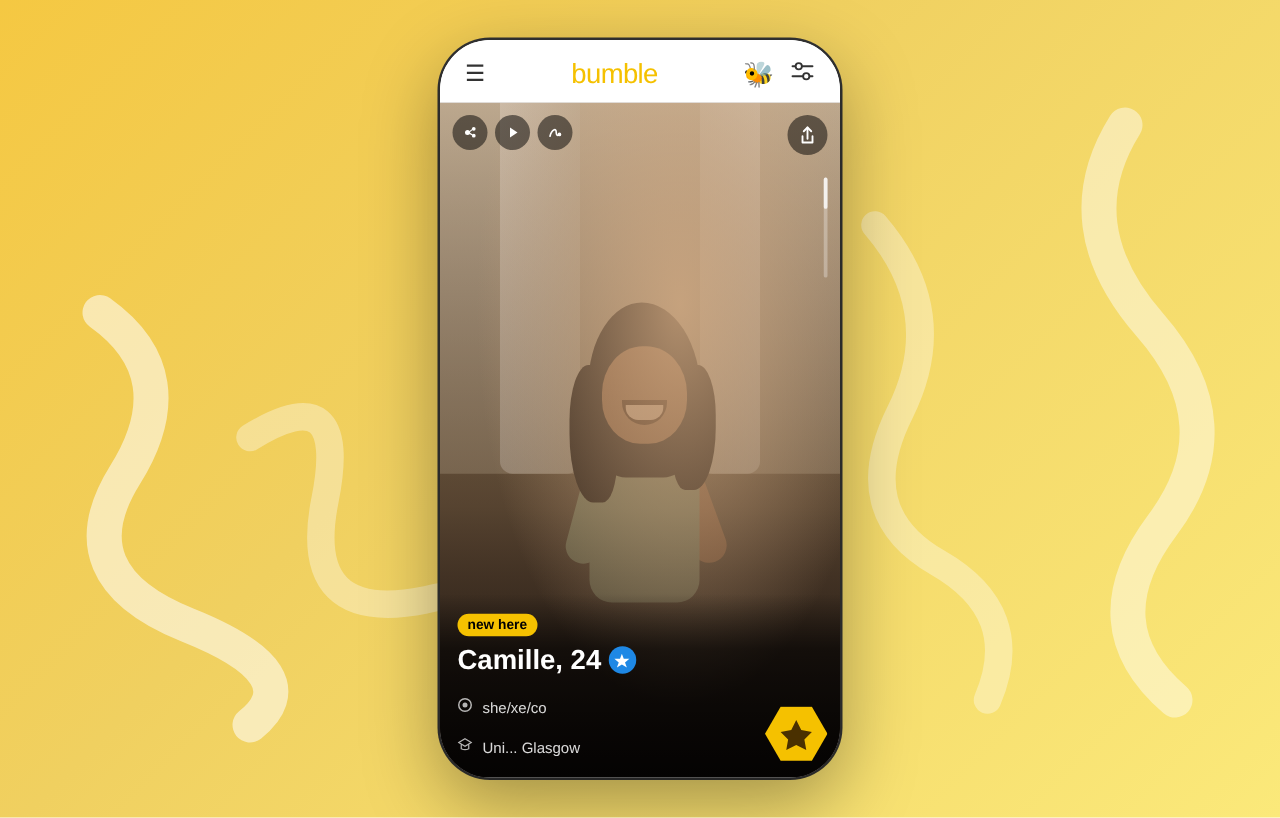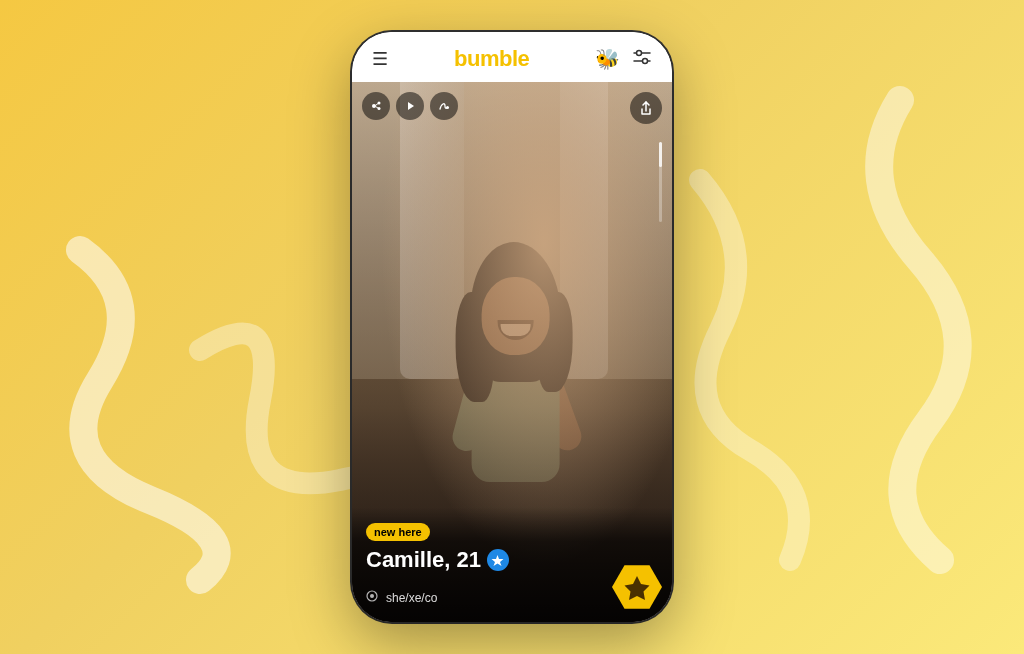--- a/index.html
+++ b/index.html
@@ -49,21 +49,21 @@
       flex-shrink: 0;
     }
 
     .header-icon {
       font-size: 18px;
       color: #333;
     }
 
     .app-logo {
       font-size: 22px;
-      font-weight: 700;
+      font-weight: 400;
       color: #f5c100;
       letter-spacing: -0.5px;
     }
 
     .header-right {
       display: flex;
       align-items: center;
       gap: 12px;
     }
 
@@ -498,39 +498,48 @@
         </div>
 
         <div class="scroll-indicator">
           <div class="scroll-thumb"></div>
         </div>
 
         <div class="profile-info">
           <div class="new-here-badge">new here</div>
 
           <div class="profile-name-row">
-            <span class="profile-name">Camille, 21</span>
+            <span class="profile-name">Camille, 24</span>
             <div class="verified-badge">
               <svg width="13" height="13" viewBox="0 0 13 13">
                 <polygon points="6.5,1 8,5 12.5,5 9,8 10.5,12 6.5,9.5 2.5,12 4,8 0.5,5 5,5" fill="white"></polygon>
               </svg>
             </div>
           </div>
 
           <div class="profile-detail">
             <span class="detail-icon">
               <svg width="12" height="12" viewBox="0 0 12 12">
                 <circle cx="6" cy="6" r="5" stroke="rgba(255,255,255,0.7)" stroke-width="1.2" fill="none"></circle>
                 <circle cx="6" cy="6" r="2" fill="rgba(255,255,255,0.7)"></circle>
               </svg>
             </span>
             <span class="detail-text">she/xe/co</span>
           </div>
 
 
+          <div class="profile-detail">
+            <span class="detail-icon">
+              <svg width="12" height="12" viewBox="0 0 12 12">
+                <polygon points="6,1 11,4 6,7 1,4" stroke="rgba(255,255,255,0.7)" stroke-width="1" fill="none"></polygon>
+                <path d="M3 5.5 L3 9 Q6 10.5 9 9 L9 5.5" stroke="rgba(255,255,255,0.7)" stroke-width="1" fill="none"></path>
+              </svg>
+            </span>
+            <span class="detail-text">Uni... Glasgow</span>
+          </div>
         </div>
 
         <div class="star-hexagon">
           <div class="hexagon-shape">
             <svg width="26" height="26" viewBox="0 0 26 26">
               <polygon points="13,2 17,10 25.5,11.5 19.5,17.5 21,26 13,22 5,26 6.5,17.5 0.5,11.5 9,10" fill="#4a3000"></polygon>
             </svg>
           </div>
         </div>
 

